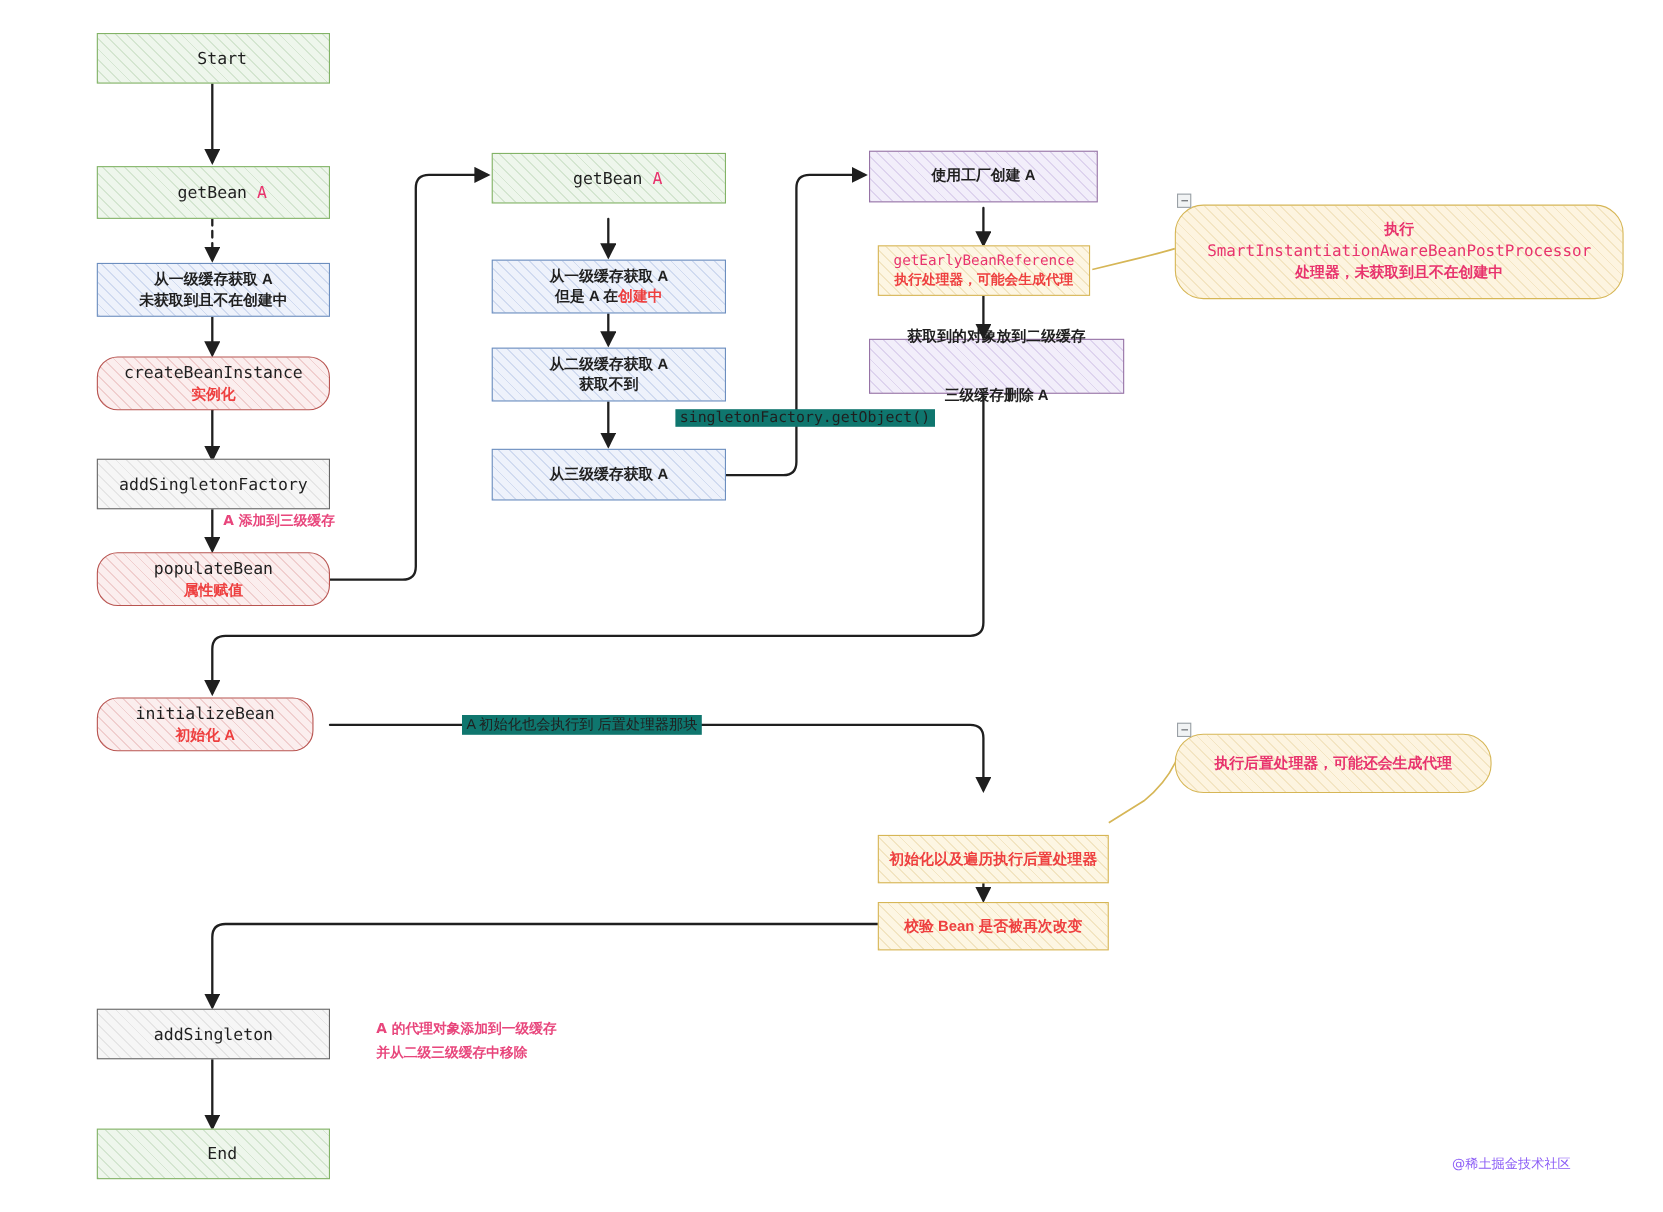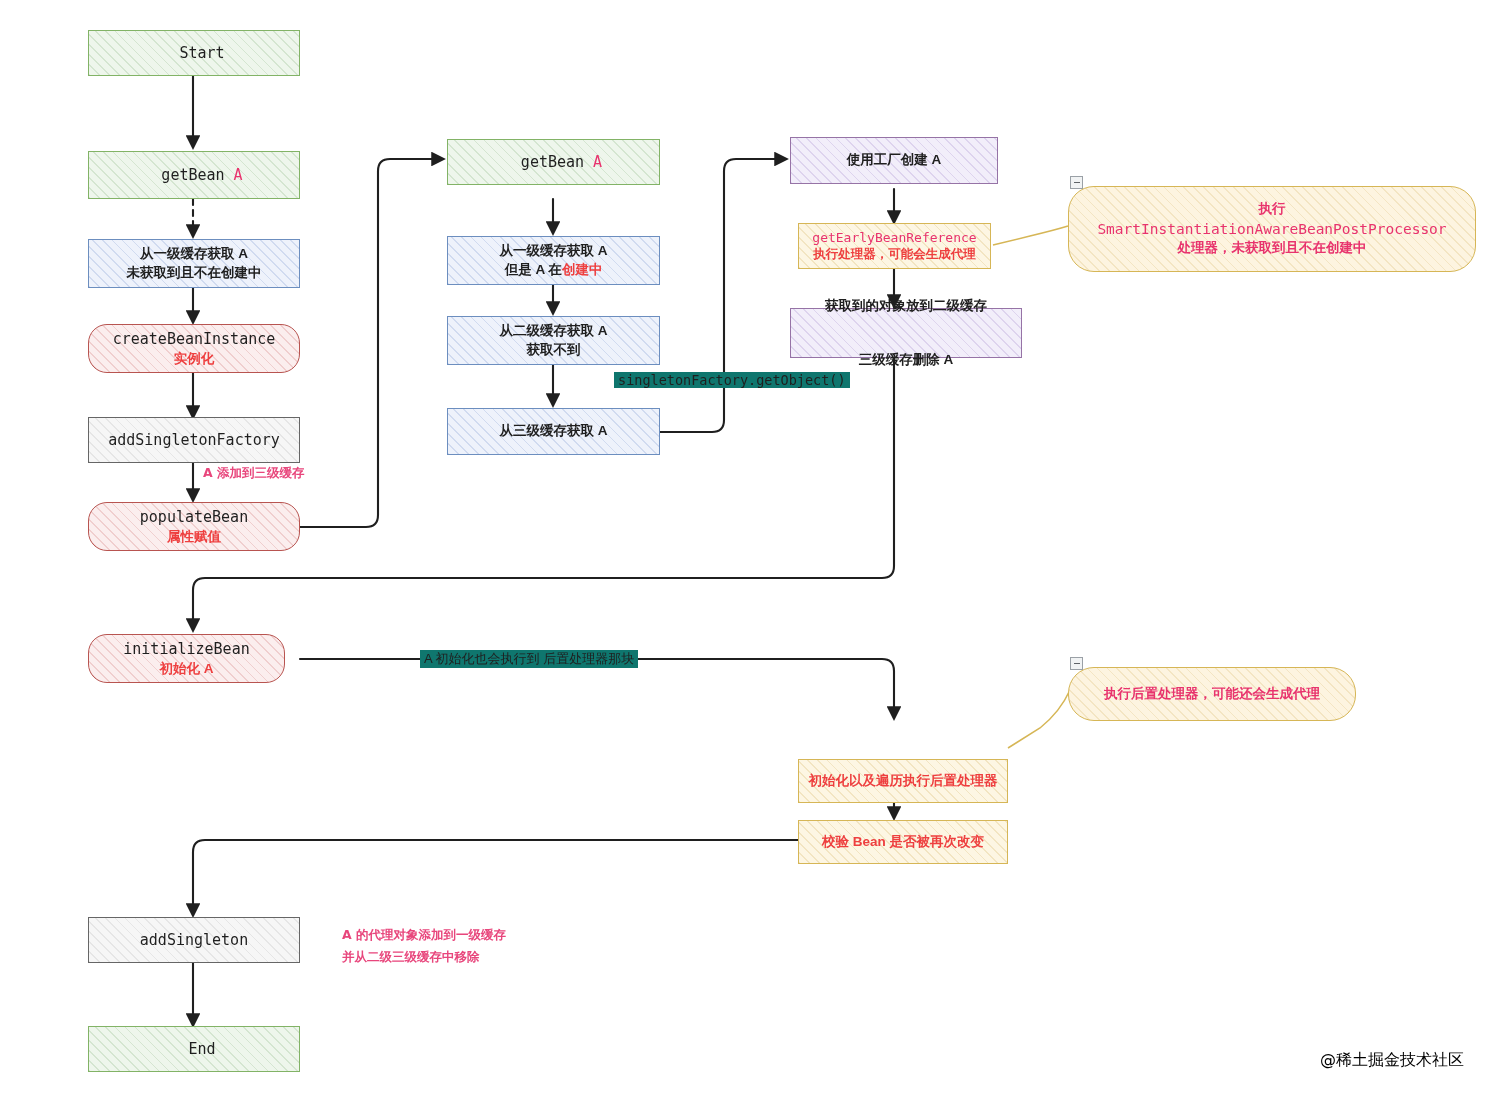--- a/index.html
+++ b/index.html
@@ -71,21 +71,21 @@
   .label-dark{
     position:absolute;color:#1f1f1f;font-size:13px;white-space:pre;
     background:#0f766e;padding:0 4px;
   }
   .minus-badge{
     position:absolute;width:11px;height:11px;border:1px solid #9aa0a6;background:#f1f3f4;
     display:flex;align-items:center;justify-content:center;
   }
   .minus-badge:before{content:"";display:block;width:6px;height:1.4px;background:#5f6368;}
   .watermark{
-    position:absolute;color:#000000;font-size:16px;
+    position:absolute;color:#8b5cf6;font-size:12px;
     font-family:"DejaVu Sans","Liberation Sans",sans-serif;white-space:nowrap;
   }
   .ln1{font-size:15px;}
   .ln2{font-size:13.5px;}
 </style>
 </head>
 <body>
 
 <div id="canvas">
 

